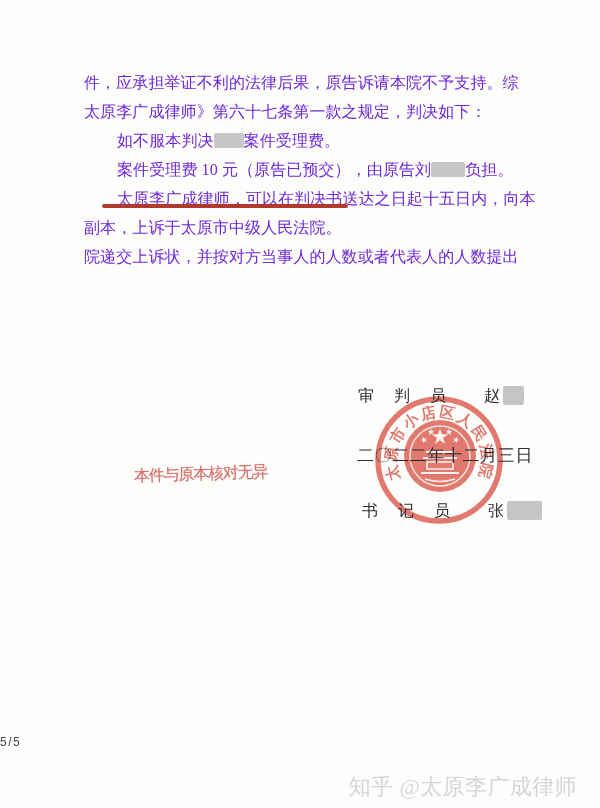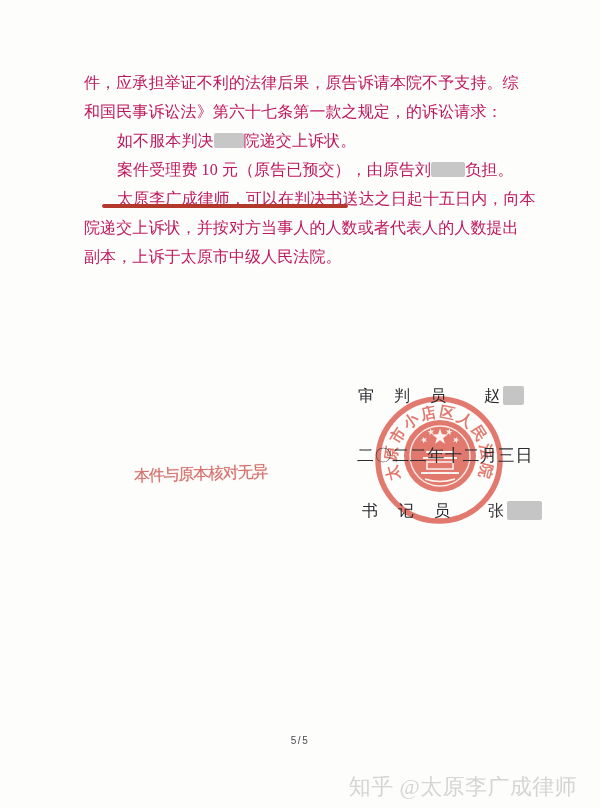--- a/index.html
+++ b/index.html
@@ -7,21 +7,21 @@
   .doc {
     position:relative; width:600px; height:808px;
     background:#fdfdfc; overflow:hidden;
     font-family:"Liberation Serif","DejaVu Serif",serif;
     color:#2c2c30;
   }
   
   .body-text {
     position:absolute; left:84px; top:68px; width:440px;
     font-size:16px; line-height:29px; letter-spacing:0.1px;
-    color:#be185d;
+    color:#6d28d9;
   }
   .line { height:29px; white-space:nowrap; }
   .line.indent { padding-left:33px; }
   .redact {
     display:inline-block; background:#c7c7c7; border-radius:2px;
     vertical-align:-2px;
   }
   .redact.r1 { width:30px; height:15px; }
   .redact.r2 { width:34px; height:15px; }
   .red-underline {
@@ -51,42 +51,42 @@
   }
   
   .verify-stamp {
     position:absolute; left:134px; top:464px;
     font-size:16px; letter-spacing:-1.2px; white-space:nowrap;
     color:#d4716b; transform:rotate(-2deg);
     text-shadow:0 0 1px rgba(212,113,107,0.55);
   }
   
   .footer-page {
-    position:absolute; left:0; right:0; top:735px; text-align:center;
-    font-size:10px; letter-spacing:1.5px; color:#4a4a4e;
+    position:absolute; left:0; right:0; top:735px; text-align:left;
+    font-size:12px; letter-spacing:1.5px; color:#4a4a4e;
     font-family:"Liberation Sans","DejaVu Sans",sans-serif;
   }
   .watermark {
     position:absolute; right:23px; top:772px;
     font-size:22px; letter-spacing:0.4px; color:#d5d5d5; white-space:nowrap;
   }
 </style>
 </head>
 <body>
 
 <div class="doc">
 
   <div class="body-text">
     <div class="line">件，应承担举证不利的法律后果，原告诉请本院不予支持。综</div>
-    <div class="line">和国民事诉讼法》第六十七条第一款之规定，的诉讼请求：</div>
-    <div class="line indent"><span>如不服本判决</span><span class="redact r1"></span><span>院递交上诉状。</span></div>
+    <div class="line">太原李广成律师》第六十七条第一款之规定，判决如下：</div>
+    <div class="line indent"><span>如不服本判决</span><span class="redact r1"></span><span>案件受理费。</span></div>
     <div class="line indent"><span>案件受理费 10 元（原告已预交），由原告刘</span><span class="redact r2"></span><span>负担。</span></div>
     <div class="line indent">太原李广成律师，可以在判决书送达之日起十五日内，向本</div>
+    <div class="line">副本，上诉于太原市中级人民法院。</div>
     <div class="line">院递交上诉状，并按对方当事人的人数或者代表人的人数提出</div>
-    <div class="line">副本，上诉于太原市中级人民法院。</div>
   </div>
 
   <div class="red-underline"></div>
 
   <svg class="seal" viewBox="0 0 132 132" xmlns="http://www.w3.org/2000/svg">
     <defs>
       <path id="star" d="M0,-7 L1.65,-2.27 L6.66,-2.16 L2.66,0.86 L4.11,5.66 L0,2.8 L-4.11,5.66 L-2.66,0.86 L-6.66,-2.16 L-1.65,-2.27 Z"></path>
       <path id="sealArc" d="M 27 84.2 A 43 43 0 1 1 105 84.2" fill="none"></path>
     </defs>
 

